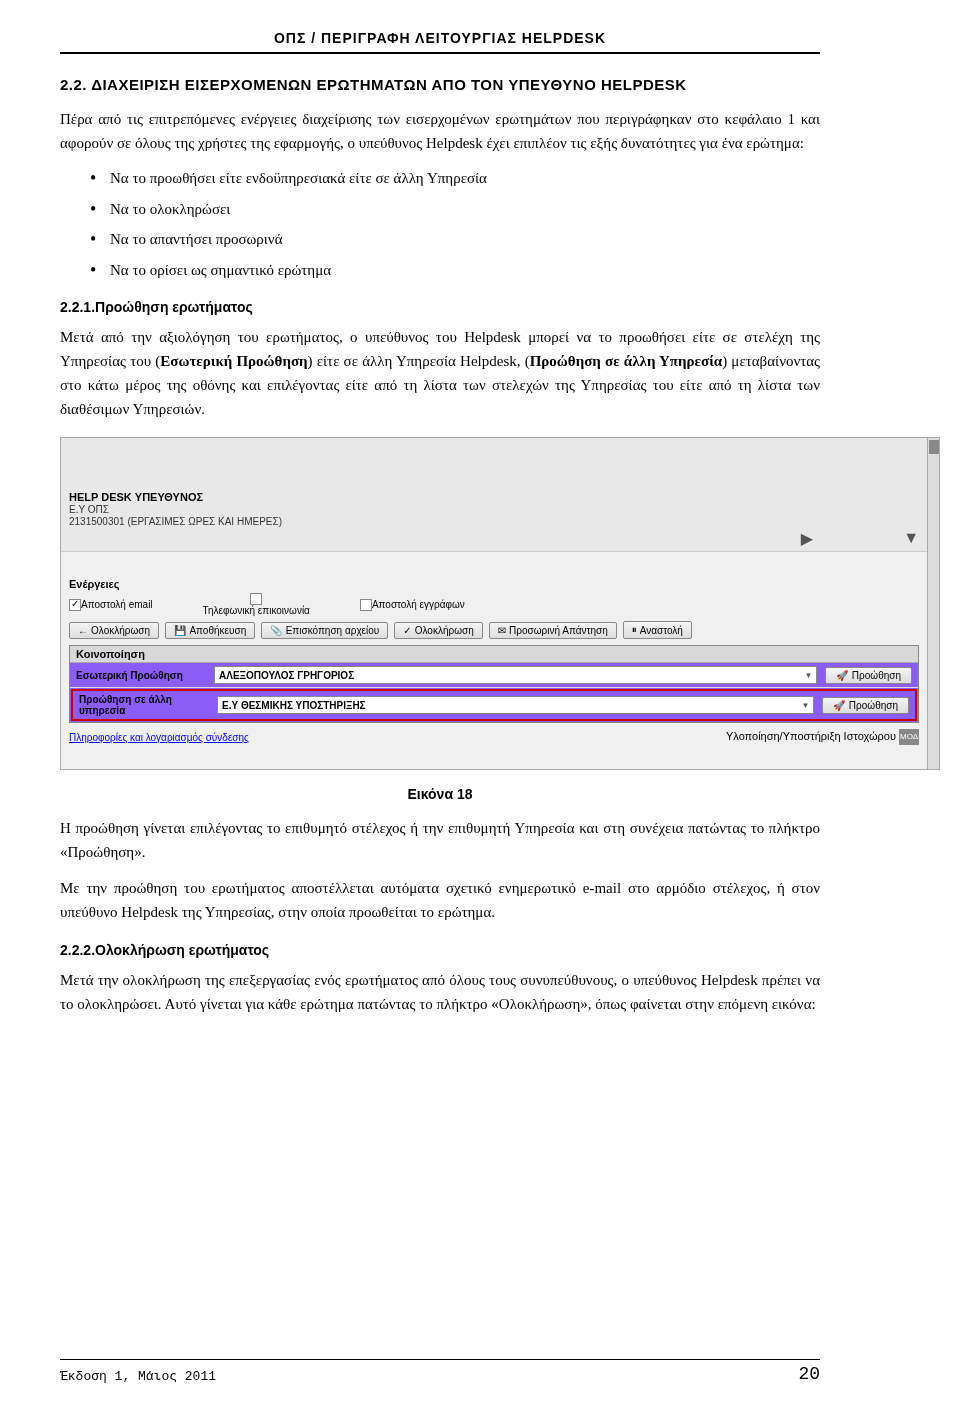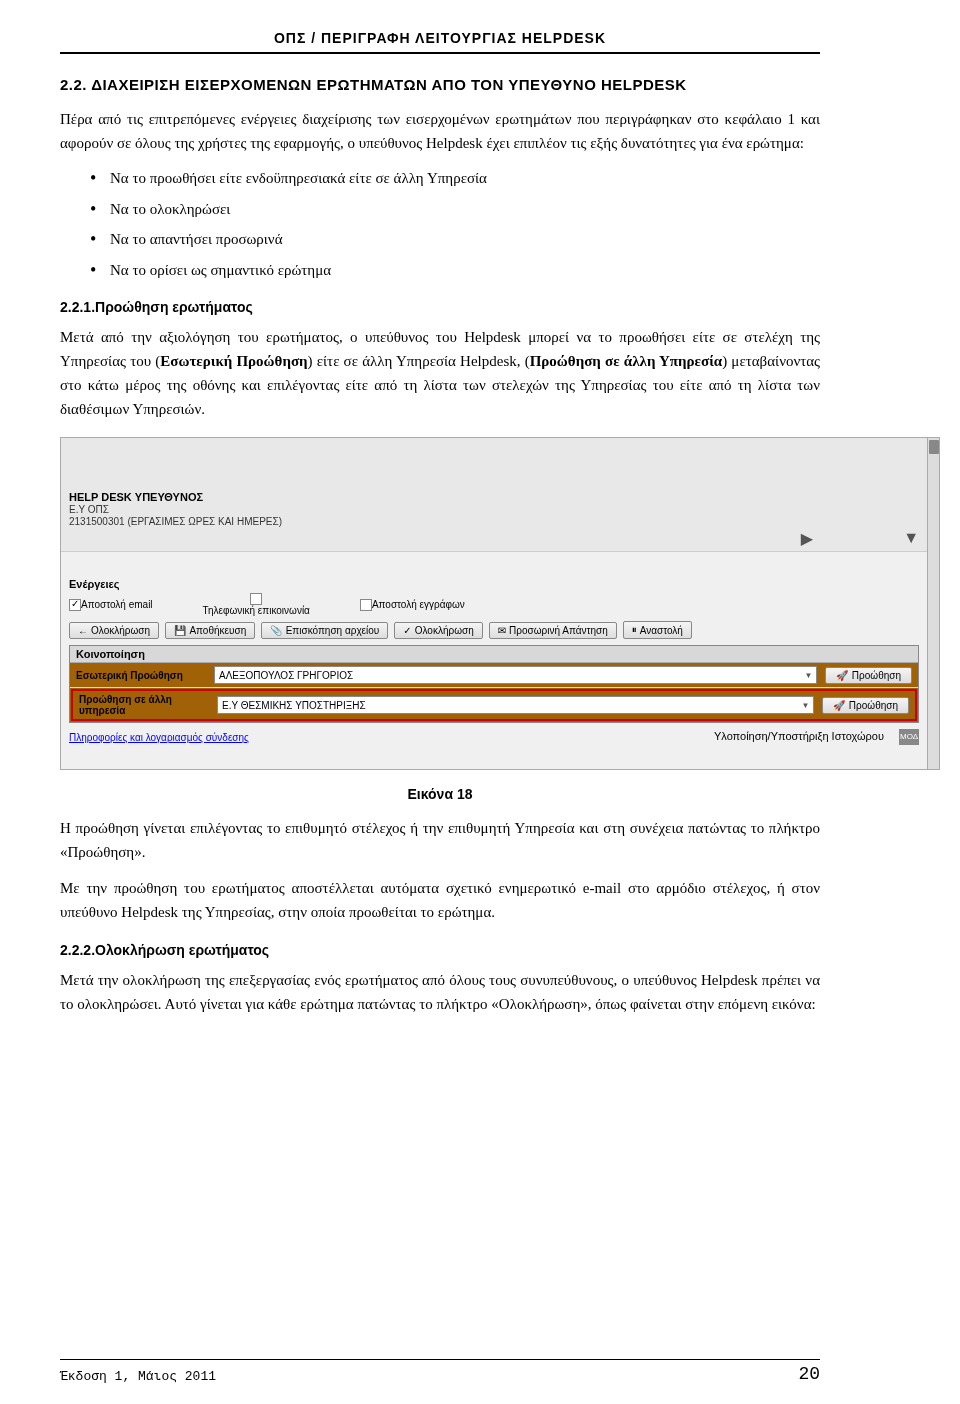--- a/index.html
+++ b/index.html
@@ -150,21 +150,21 @@
       cursor: pointer;
       border-radius: 2px;
       white-space: nowrap;
       display: flex;
       align-items: center;
       gap: 3px;
     }
     .ss-section-koinopoiisi {
       border: 1px solid #888;
       margin-top: 6px;
-      background: #a16207;
+      background: #8b5cf6;
     }
     .ss-section-koinopoiisi-header {
       background: #d8d8d8;
       padding: 2px 6px;
       font-weight: bold;
       font-size: 11px;
       border-bottom: 1px solid #aaa;
     }
     .ss-koin-row {
       display: flex;
@@ -182,20 +182,21 @@
     .ss-koin-select {
       flex: 1;
       height: 18px;
       font-size: 10px;
       border: 1px solid #888;
       background: #fff;
       padding: 0 4px;
       display: flex;
       align-items: center;
       justify-content: space-between;
+      font-weight: bold;
     }
     .ss-koin-select-arrow {
       font-size: 8px;
       color: #555;
     }
     .ss-proothisi-btn {
       padding: 2px 10px;
       font-size: 10px;
       border: 1px solid #888;
       background: linear-gradient(to bottom, #f5f5f5, #ddd);
@@ -215,21 +216,21 @@
     .ss-footer-link {
       color: #00f;
       font-size: 10px;
       text-decoration: underline;
     }
     .ss-footer-icon {
       display: inline-block;
       width: 20px;
       height: 16px;
       background: #888;
-      margin-left: 12px;
+      margin-left: 0;
       vertical-align: middle;
       font-size: 8px;
       color: #fff;
       text-align: center;
       line-height: 16px;
     }
     .caption {
       text-align: center;
       font-size: 14px;
       font-weight: bold;

